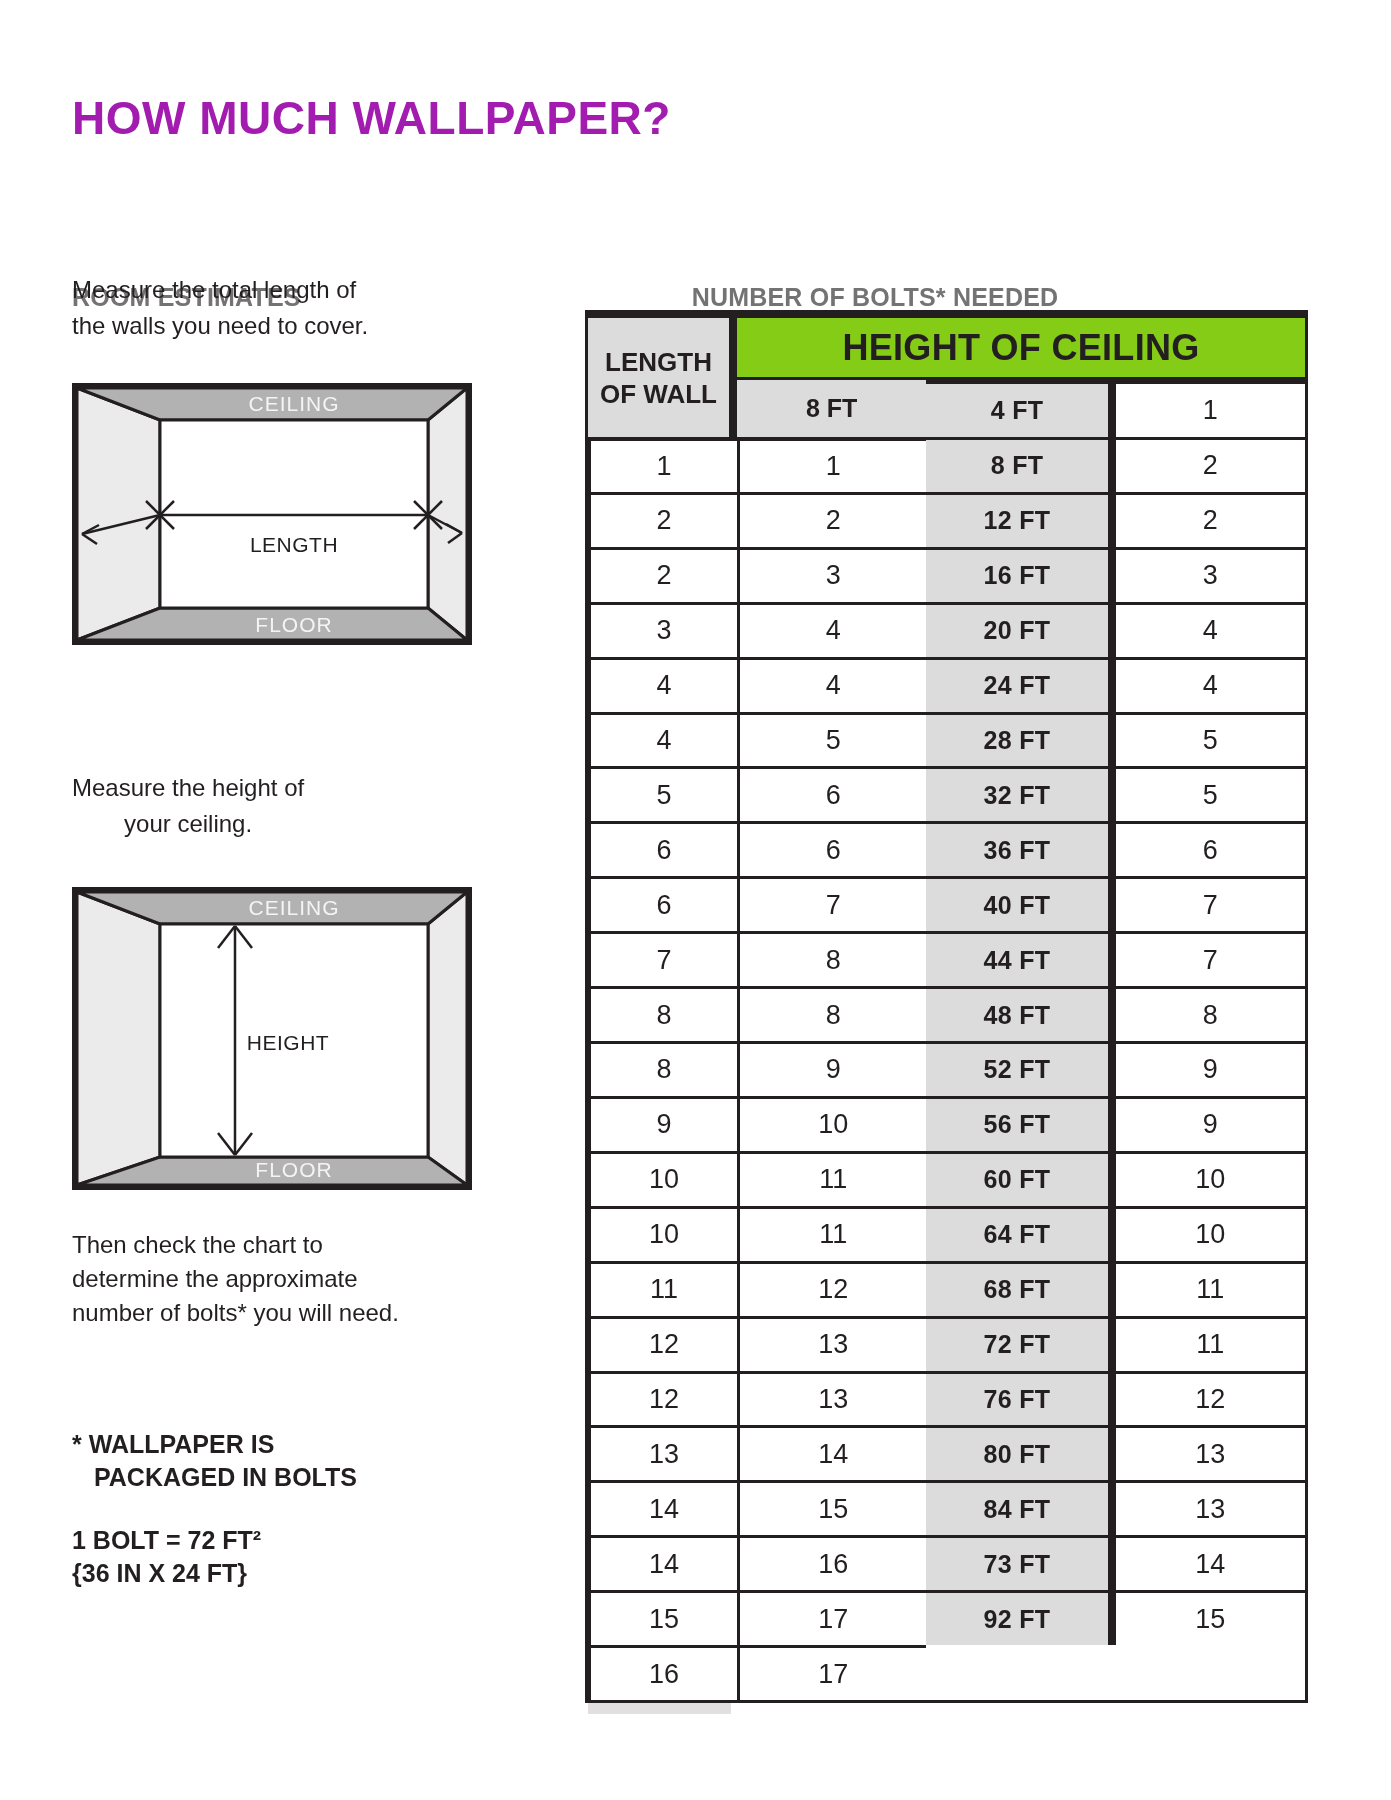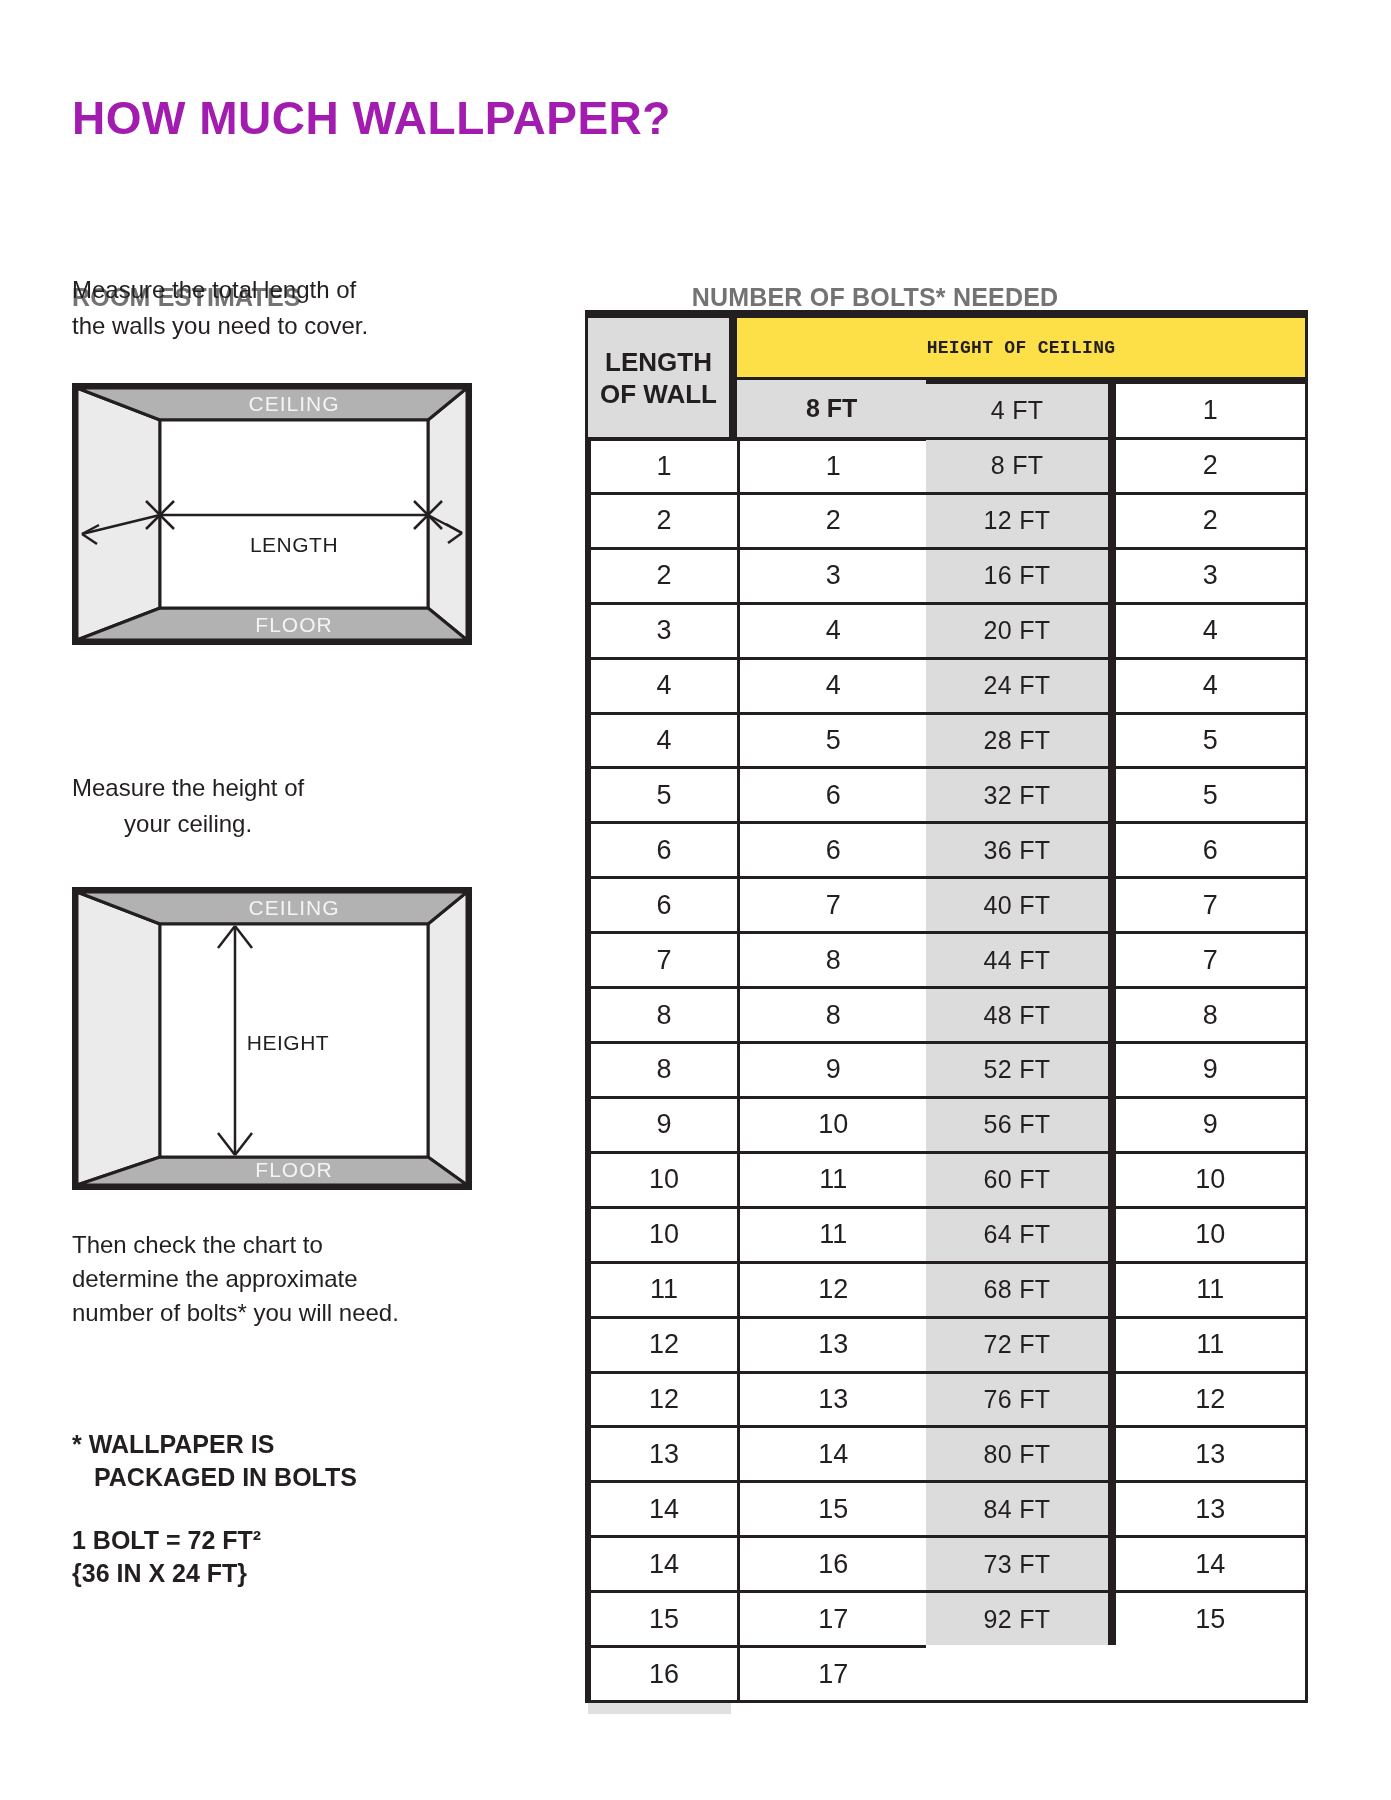--- a/index.html
+++ b/index.html
@@ -47,31 +47,31 @@
   .cell{
     display:flex;align-items:center;justify-content:center;
     border-color:#231f20;box-sizing:border-box;
   }
   .corner{
     grid-column:1;grid-row:1/3;background:#dcdcdc;
     border-right:8px solid #231f20;
     flex-direction:column;font-size:26px;font-weight:bold;line-height:32px;
   }
   .group-hdr{
-    grid-column:2/5;grid-row:1;background:#fde047;
+    grid-column:2/5;grid-row:1;background:#84cc16;
     border-bottom:3px solid #231f20;
-    font-size:18px;font-weight:bold;letter-spacing:0.3px;font-family:Liberation Mono, monospace;
+    font-size:36px;font-weight:bold;letter-spacing:0.3px;
   }
   .sub-hdr{
     grid-row:2;background:#dcdcdc;font-size:25px;font-weight:bold;
   }
   .sub-hdr.vb{border-left:3px solid #231f20;}
   .row-label{
     background:#dcdcdc;border-right:8px solid #231f20;border-top:3px solid #231f20;
-    font-size:25px;font-weight:normal;letter-spacing:0.3px;
+    font-size:25px;font-weight:bold;letter-spacing:0.3px;
   }
   .val-cell{
     background:#ffffff;border-top:3px solid #231f20;font-size:27px;
   }
   .val-cell.vb{border-left:3px solid #231f20;}
   .first-data{border-top-width:4px;}
   #table-shadow{
     left:588px;top:1703px;width:143px;height:11px;background:#e0e0e0;
   }
 </style>

